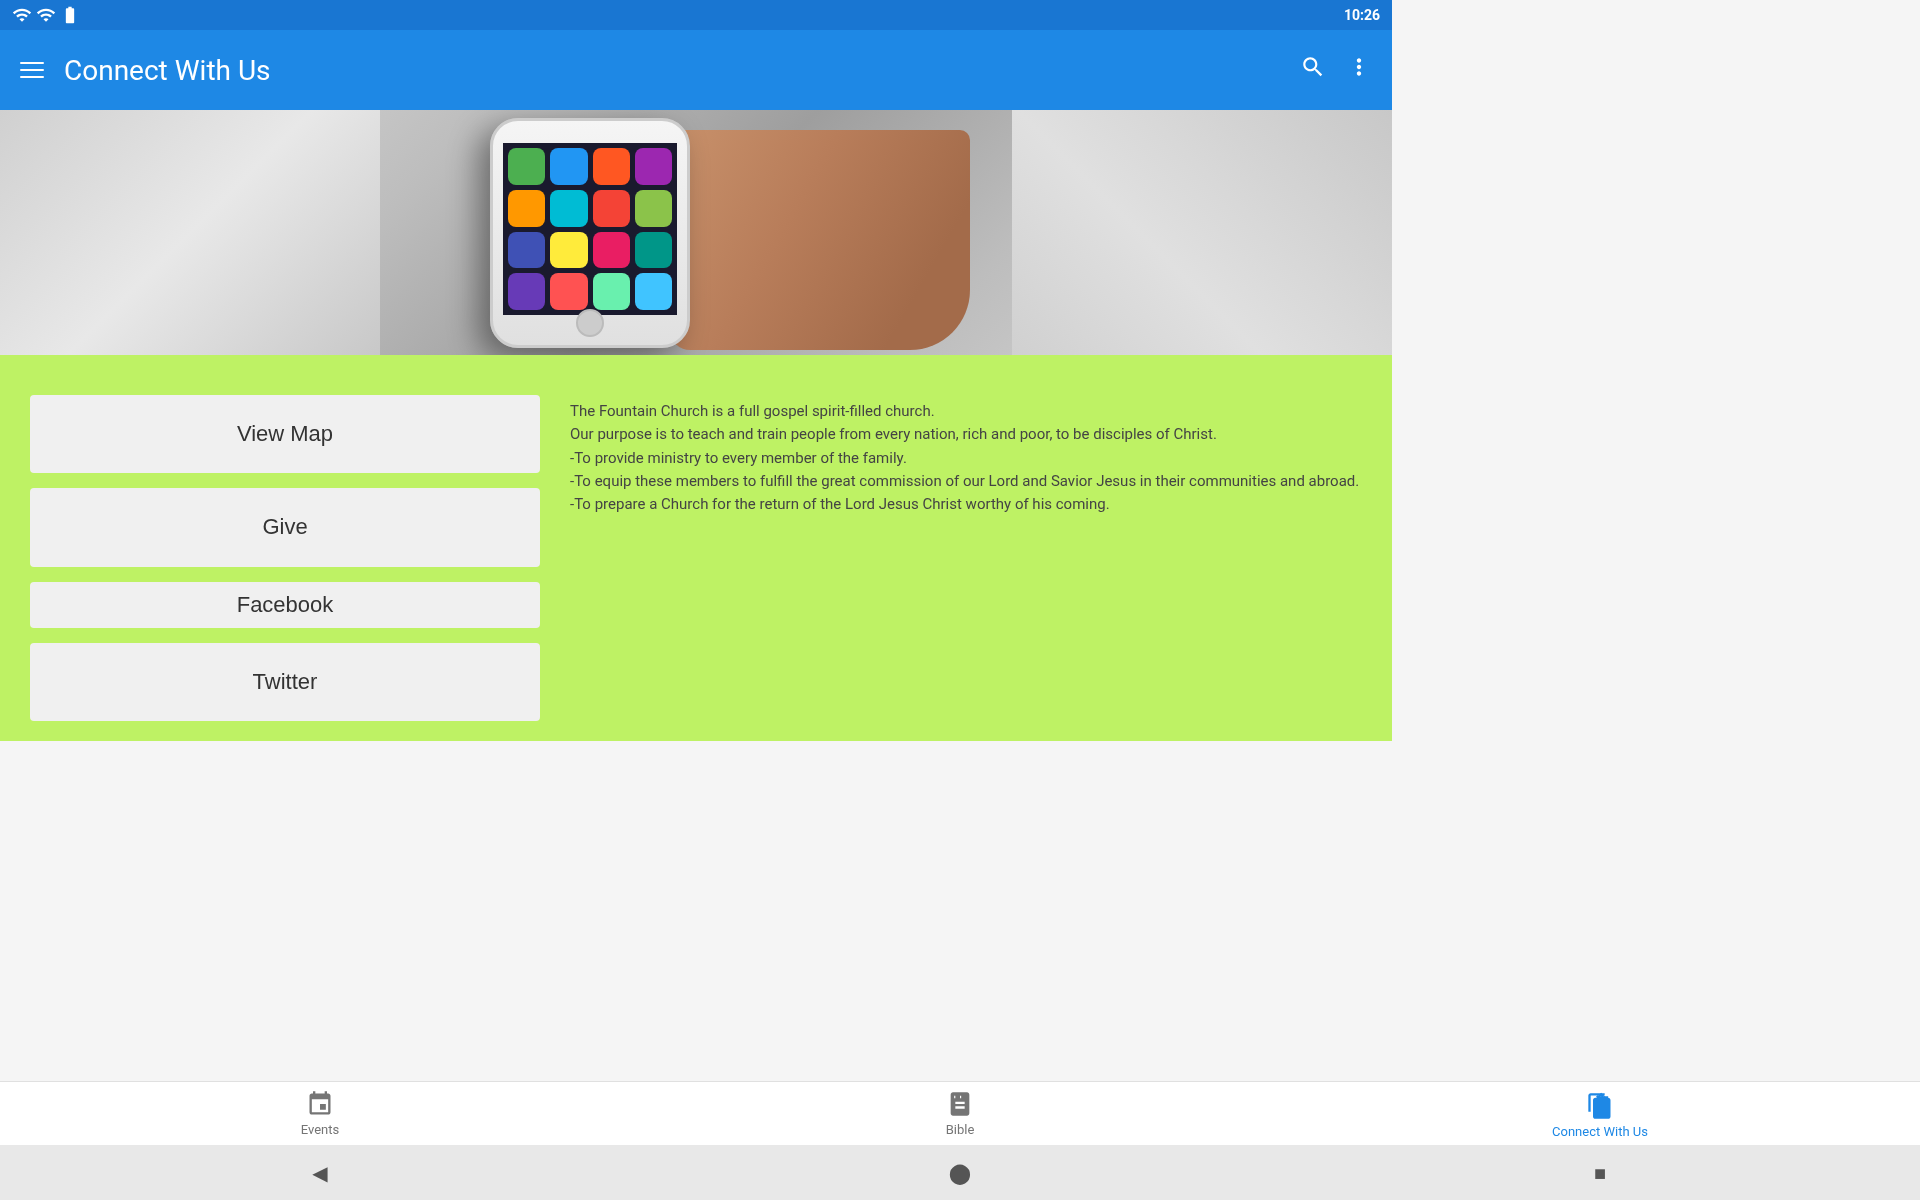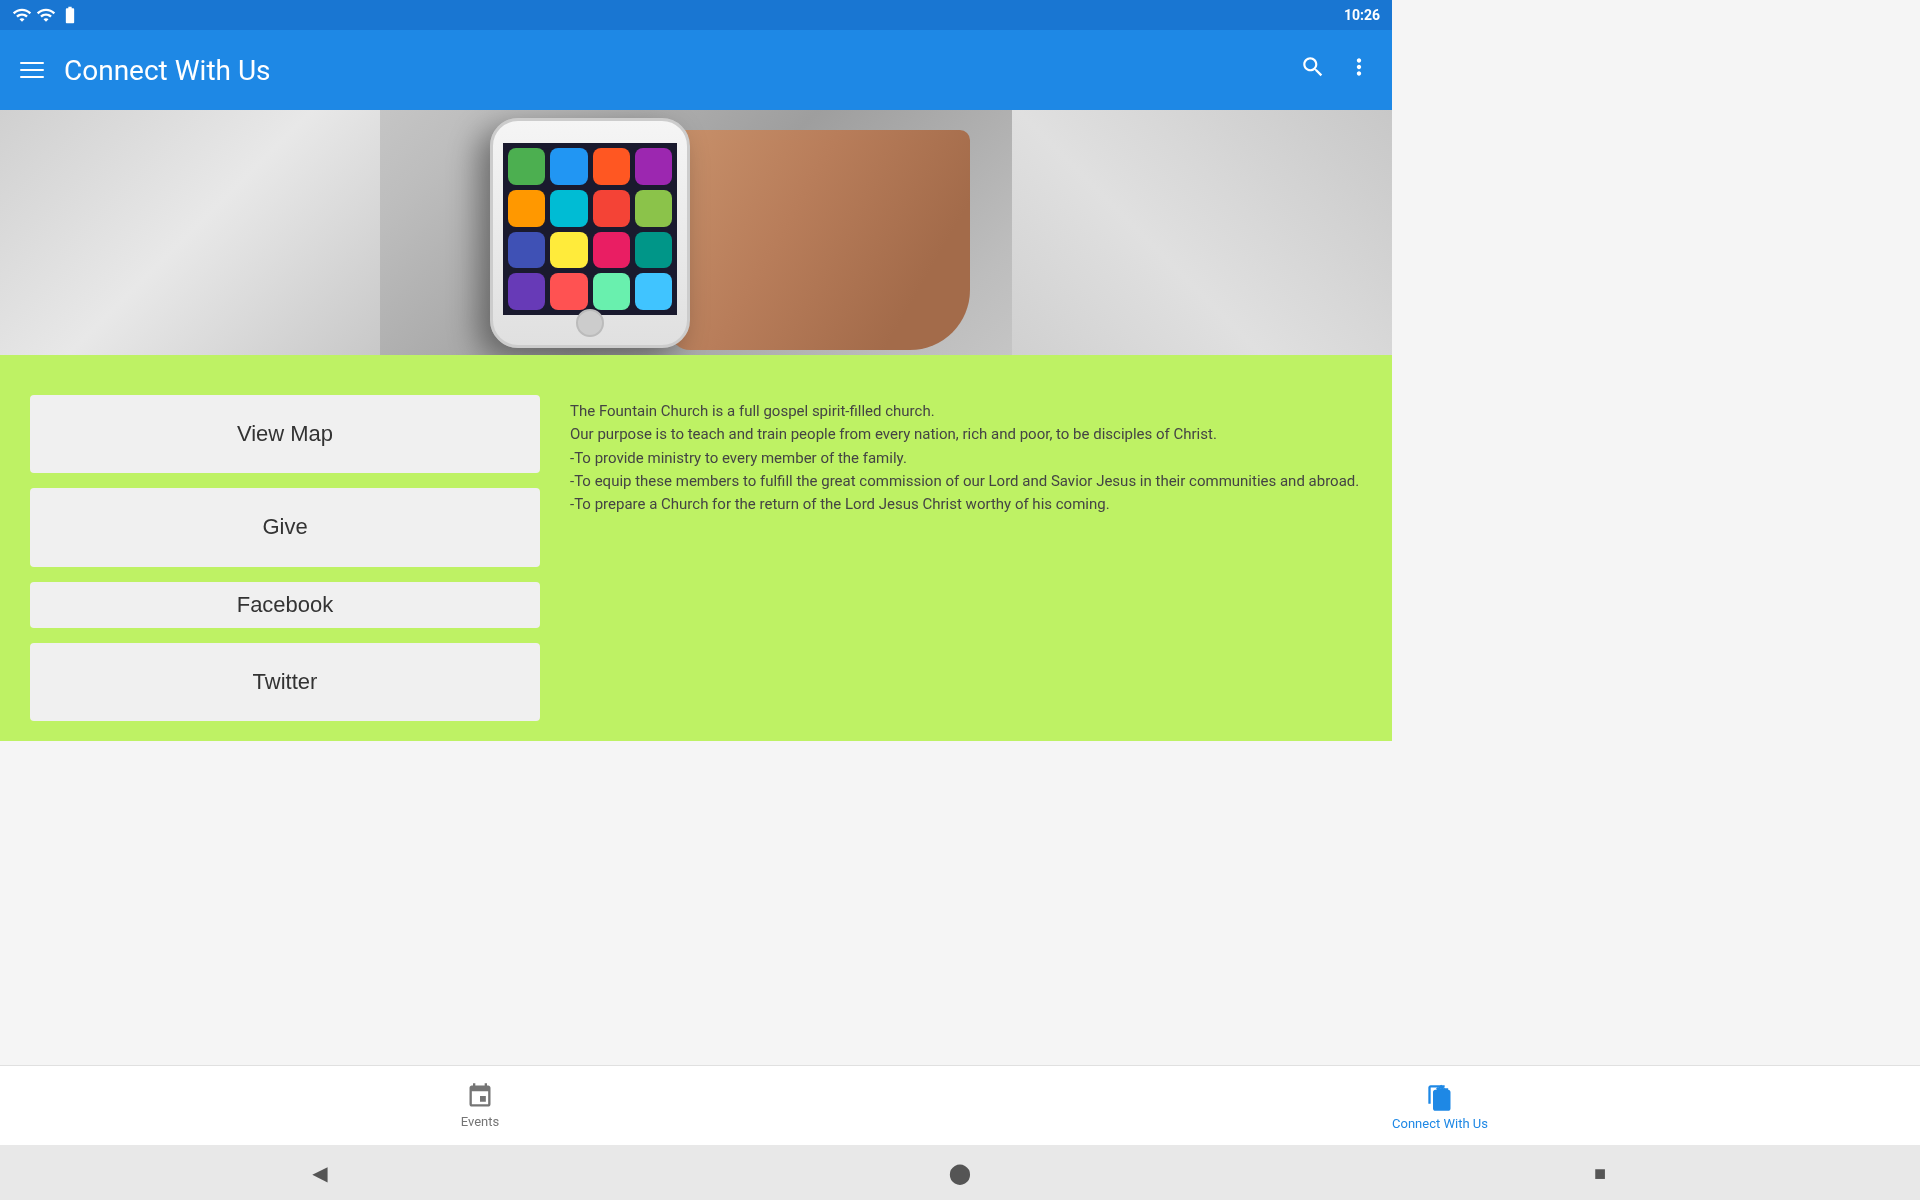--- a/index.html
+++ b/index.html
@@ -149,21 +149,21 @@
       line-height: 1.55;
       color: #444;
     }
 
     
     .bottom-nav {
       position: fixed;
       bottom: 55px;
       left: 0;
       width: 100%;
-      height: 80px;
+      height: 64px;
       background: white;
       border-top: 1px solid #e0e0e0;
       display: flex;
       align-items: center;
       justify-content: space-around;
     }
     .nav-item {
       display: flex;
       flex-direction: column;
       align-items: center;
@@ -310,20 +310,26 @@
 
 <div class="bottom-nav">
 
   <div class="nav-item">
     <svg class="svg-icon" viewBox="0 0 24 24" fill="#757575">
       <path d="M17 12h-5v5h5v-5zM16 1v2H8V1H6v2H5c-1.11 0-1.99.9-1.99 2L3 19c0 1.1.89 2 2 2h14c1.1 0 2-.9 2-2V5c0-1.1-.9-2-2-2h-1V1h-2zm3 18H5V8h14v11z"></path>
     </svg>
     <span class="nav-label">Events</span>
   </div>
 
+  <div class="nav-item">
+    <svg class="svg-icon" viewBox="0 0 24 24" fill="#757575">
+      <path d="M18 2H6c-1.1 0-2 .9-2 2v16c0 1.1.9 2 2 2h12c1.1 0 2-.9 2-2V4c0-1.1-.9-2-2-2zm-2 14H8v-2h8v2zm0-4H8v-2h8v2zm-3-5h-1V5l-2 2-2-2v2H7V5h1l2 2 2-2V5h1v2z"></path>
+    </svg>
+    <span class="nav-label">Bible</span>
+  </div>
 
 
   <div class="nav-item active">
     <svg class="svg-icon" viewBox="0 0 24 24" fill="#1E88E5">
       <path d="M8.59 16.59L13.17 12 8.59 7.41 10 6l6 6-6 6-1.41-1.41z"></path>
       <path d="M0 0h24v24H0V0z" fill="none"></path>
       <path d="M17 8l-4-4-4 4 1.41 1.41L13 6.83V13h2V6.83l2.59 2.58L17 8z" fill="#1E88E5"></path>
 
       <path d="M14 14l-1.41-1.41L16.17 9 11 9l0-2 8 0 0 8-2 0 0-4.83-2.59 2.58z" fill="#1E88E5"></path>
     </svg>

